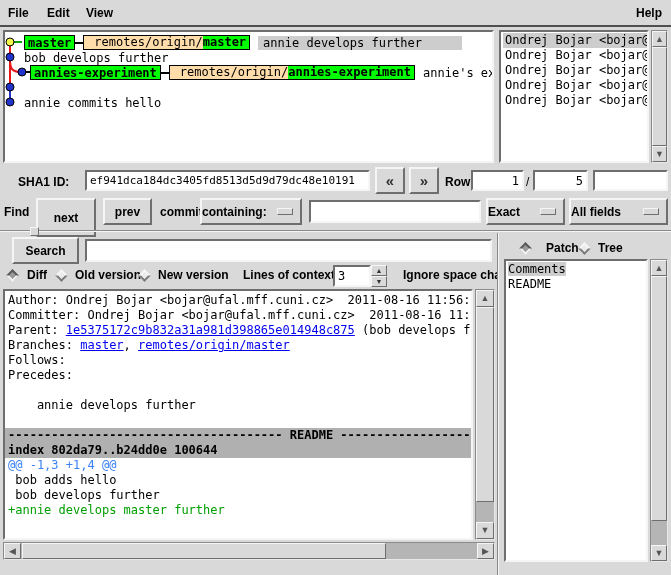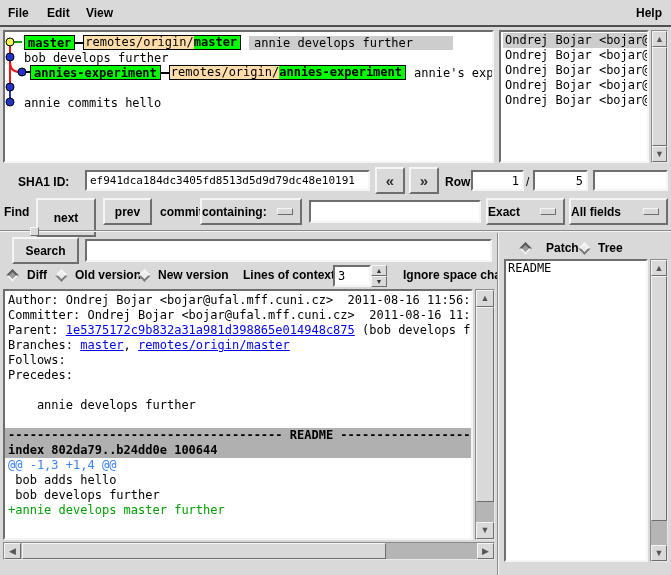--- a/index.html
+++ b/index.html
@@ -20,21 +20,21 @@
              border-bottom:2px solid #4f4f4f; }
   .menuitem { position:absolute; top:6px; font:bold 12px "Liberation Sans",sans-serif; }
   
   .whitepane { position:absolute; background:#fff; border:2px solid; border-color:#6e6e6e #f5f5f5 #f5f5f5 #6e6e6e; overflow:hidden; }
   .grow { position:absolute; height:15px; line-height:15px; display:flex; align-items:center; white-space:nowrap; }
   .subject { font:12px "DejaVu Sans Mono",monospace; white-space:pre; }
   .subject.sel { background:#cdcdcd; padding:0 40px 0 5px; }
   .tag { display:inline-flex; align-items:center; height:15px; border:1px solid #000;
          font:bold 12px "DejaVu Sans Mono",monospace; white-space:pre; }
   .tag-head { background:#00ff00; padding:0 3px; }
-  .tag-prefix { background:#ffddaa; font-weight:normal; padding:0 0 0 1px; height:13px; line-height:13px; }
+  .tag-prefix { background:#ffddaa; font-weight:normal; padding:0 0 0 10px; height:13px; line-height:13px; }
   .tag-name { background:#00ff00; padding:0 3px 0 0; height:13px; line-height:13px; font-weight:bold; }
   .conn { width:8px; height:2px; background:#000; align-self:center; flex:none; }
   .gapw { width:8px; flex:none; }
   .authrow { position:absolute; left:2px; right:0; height:15px; line-height:15px;
              font:12px "DejaVu Sans Mono",monospace; white-space:pre; padding-left:2px; }
   .authrow.sel { background:#cdcdcd; }
   
   .sb { position:absolute; background:#b5b5b5; border:1px solid; border-color:#8a8a8a #e8e8e8 #e8e8e8 #8a8a8a; }
   .sb-arrow { position:absolute; background:#d9d9d9; border:1px solid; border-color:#f5f5f5 #6e6e6e #6e6e6e #f5f5f5;
               display:flex; align-items:center; justify-content:center; font-size:9px; color:#555; line-height:1; }
@@ -217,20 +217,21 @@
     <div class="sb-thumb" style="left:18px; top:0; width:364px; height:16px;"></div>
     <div class="sb-arrow" style="right:0; top:0; width:17px; height:16px;">▶</div>
   </div>
 
   <span class="diamond on" style="left:521px; top:244px;"></span>
   <span class="lbl" style="left:533px; top:241px;margin-left:13px;">Patch</span>
   <span class="diamond off" style="left:580px; top:244px;"></span>
   <span class="lbl" style="left:598px; top:241px;">Tree</span>
 
   <div class="whitepane" style="left:504px; top:259px; width:144px; height:303px;">
+    <div class="filelist-item" style="margin-top:1px;"><span class="fsel">Comments</span></div>
     <div class="filelist-item"><span>README</span></div>
   </div>
 
   <div class="sb" style="left:650px; top:259px; width:18px; height:303px;">
     <div class="sb-arrow" style="left:0; top:0; width:16px; height:16px;">▲</div>
     <div class="sb-thumb" style="left:0; top:16px; width:16px; height:245px;"></div>
     <div class="sb-arrow" style="left:0; bottom:0; width:16px; height:16px;">▼</div>
   </div>
 
 </div>

